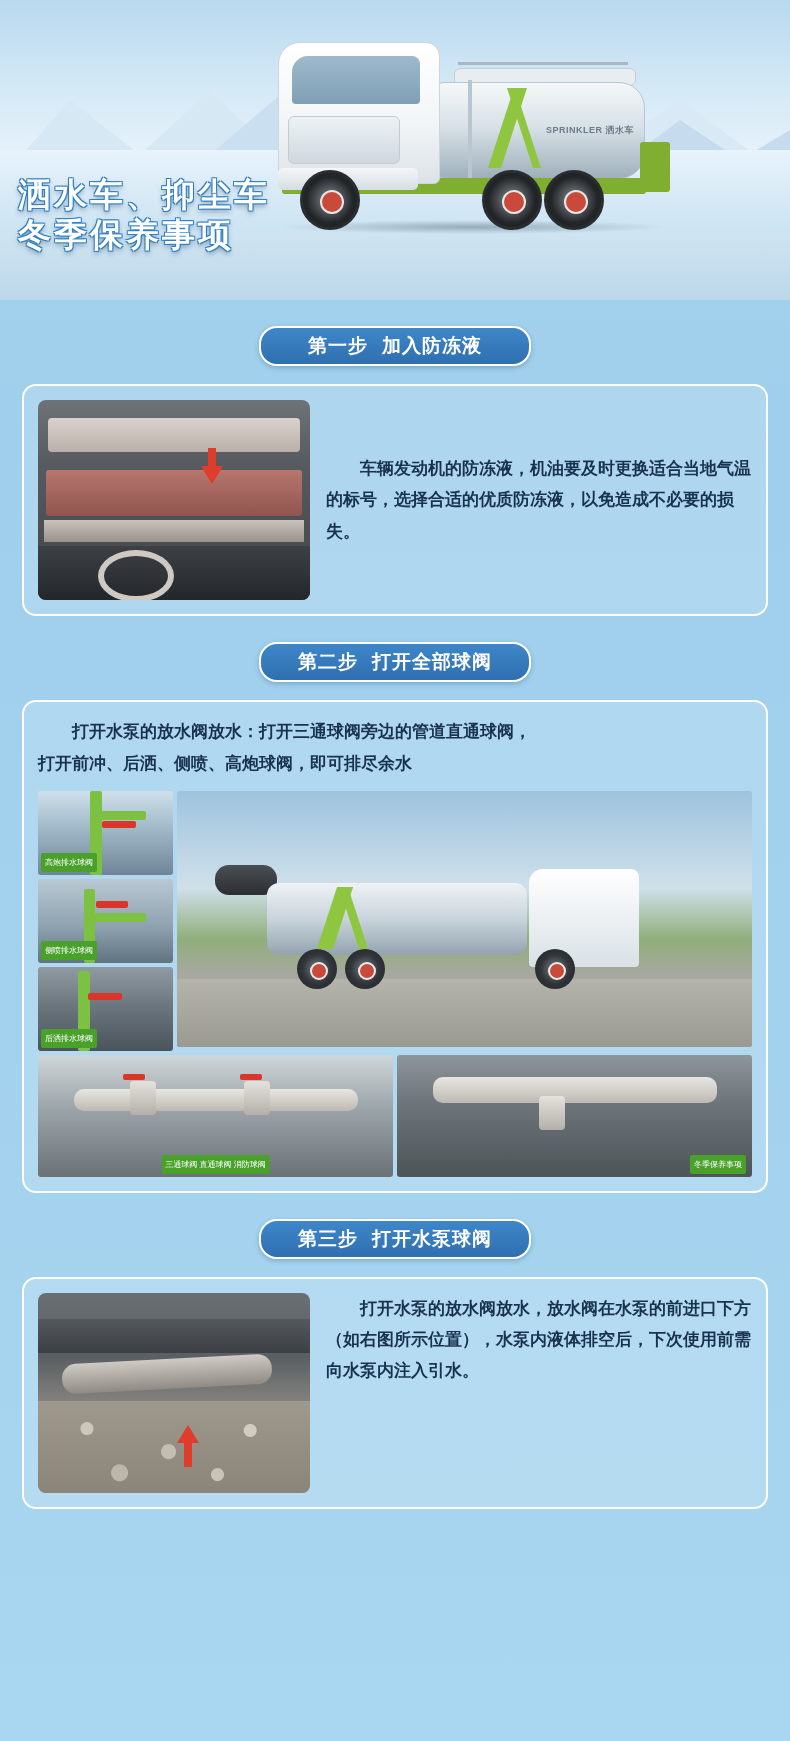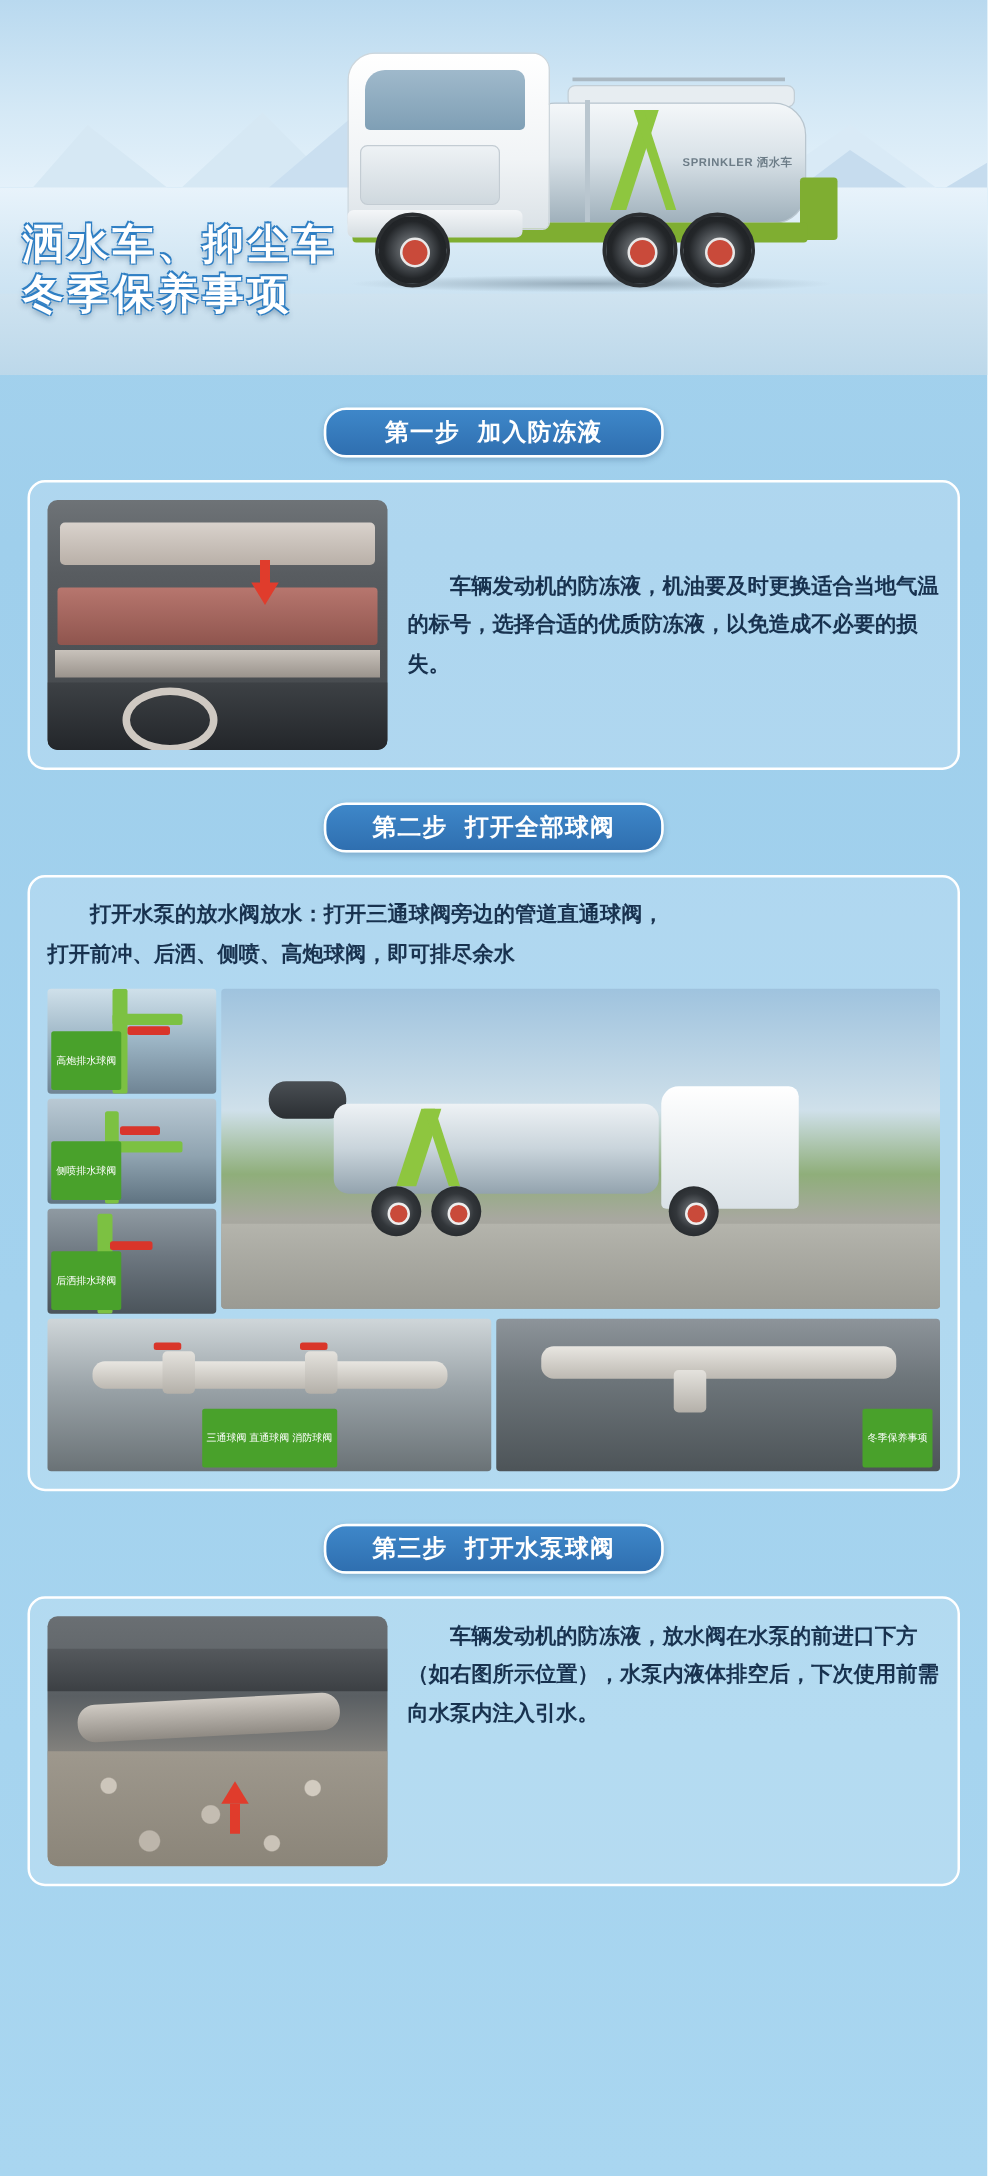--- a/index.html
+++ b/index.html
@@ -306,21 +306,21 @@
     grid-template-rows: auto auto;
     gap: 4px;
   }
   .leftcol { display: grid; grid-template-rows: 1fr 1fr 1fr; gap: 4px; }
   .cap {
     position: absolute;
     left: 3px; bottom: 3px;
     background: #49a12b;
     color: #fff;
     font-size: 8px;
-    padding: 18px 4px;
+    padding: 4px 4px;
     border-radius: 2px;
     white-space: nowrap;
   }
   .sm { width: 135px; height: 84px; position: relative; border-radius: 3px; overflow: hidden; }
   .sm.a { background: linear-gradient(180deg,#cfe0ea 0%, #9bb4c4 50%, #6f8494 100%); }
   .sm.b { background: linear-gradient(180deg,#b9c9d4 0%, #8fa3b0 55%, #5f7381 100%); }
   .sm.c { background: linear-gradient(180deg,#8f9aa2 0%, #6d7780 45%, #4b545b 100%); }
   .pipe-green {
     position: absolute;
     background: #7cc142;
@@ -586,17 +586,17 @@
 
   <div class="card">
     <div class="sec3-body">
       <div class="photo p3">
         <div class="beam"></div>
         <div class="pipe"></div>
         <div class="gravel"></div>
         <div class="arrow-stem" style="left:146px; top:150px; height:24px;"></div>
         <div class="arrow-down" style="left:139px; top:132px; border-top:none; border-bottom:18px solid #e03c2c;"></div>
       </div>
-      <div class="sec3-text">车辆发动机的防冻液，放水阀在水泵的前进口下方（如右图所示位置），水泵内液体排空后，下次使用前需向水泵内注入引水。</div>
+      <div class="sec3-text">打开水泵的放水阀放水，放水阀在水泵的前进口下方（如右图所示位置），水泵内液体排空后，下次使用前需向水泵内注入引水。</div>
     </div>
   </div>
 
 </div>
 
 </body></html>

